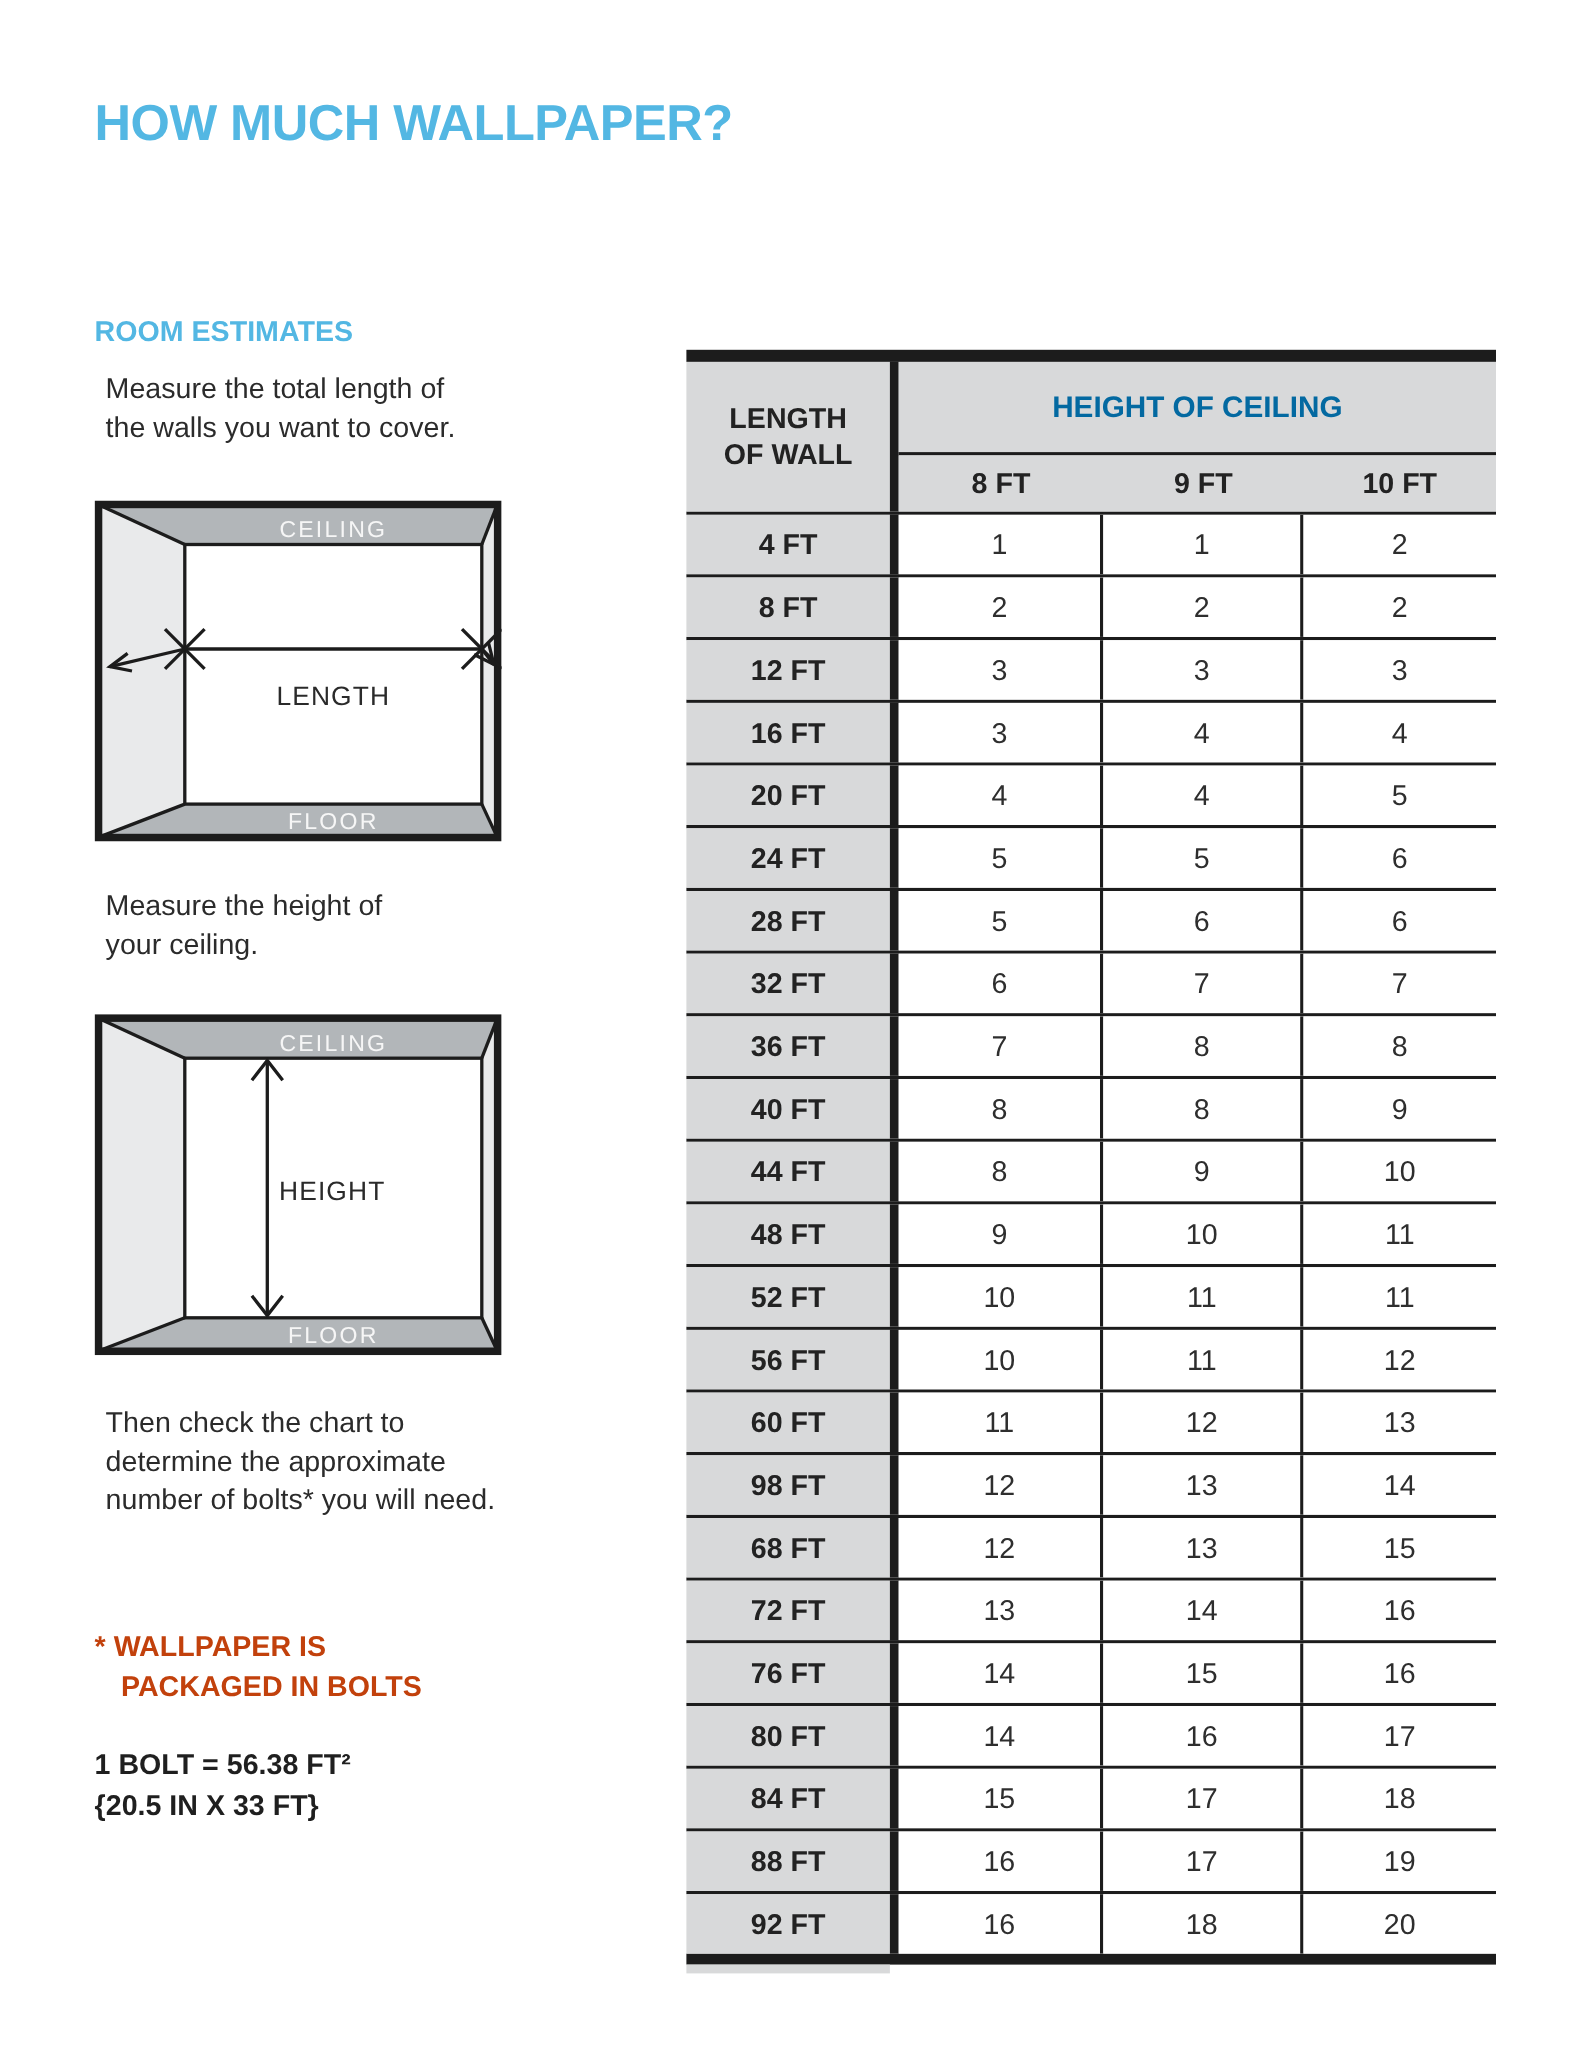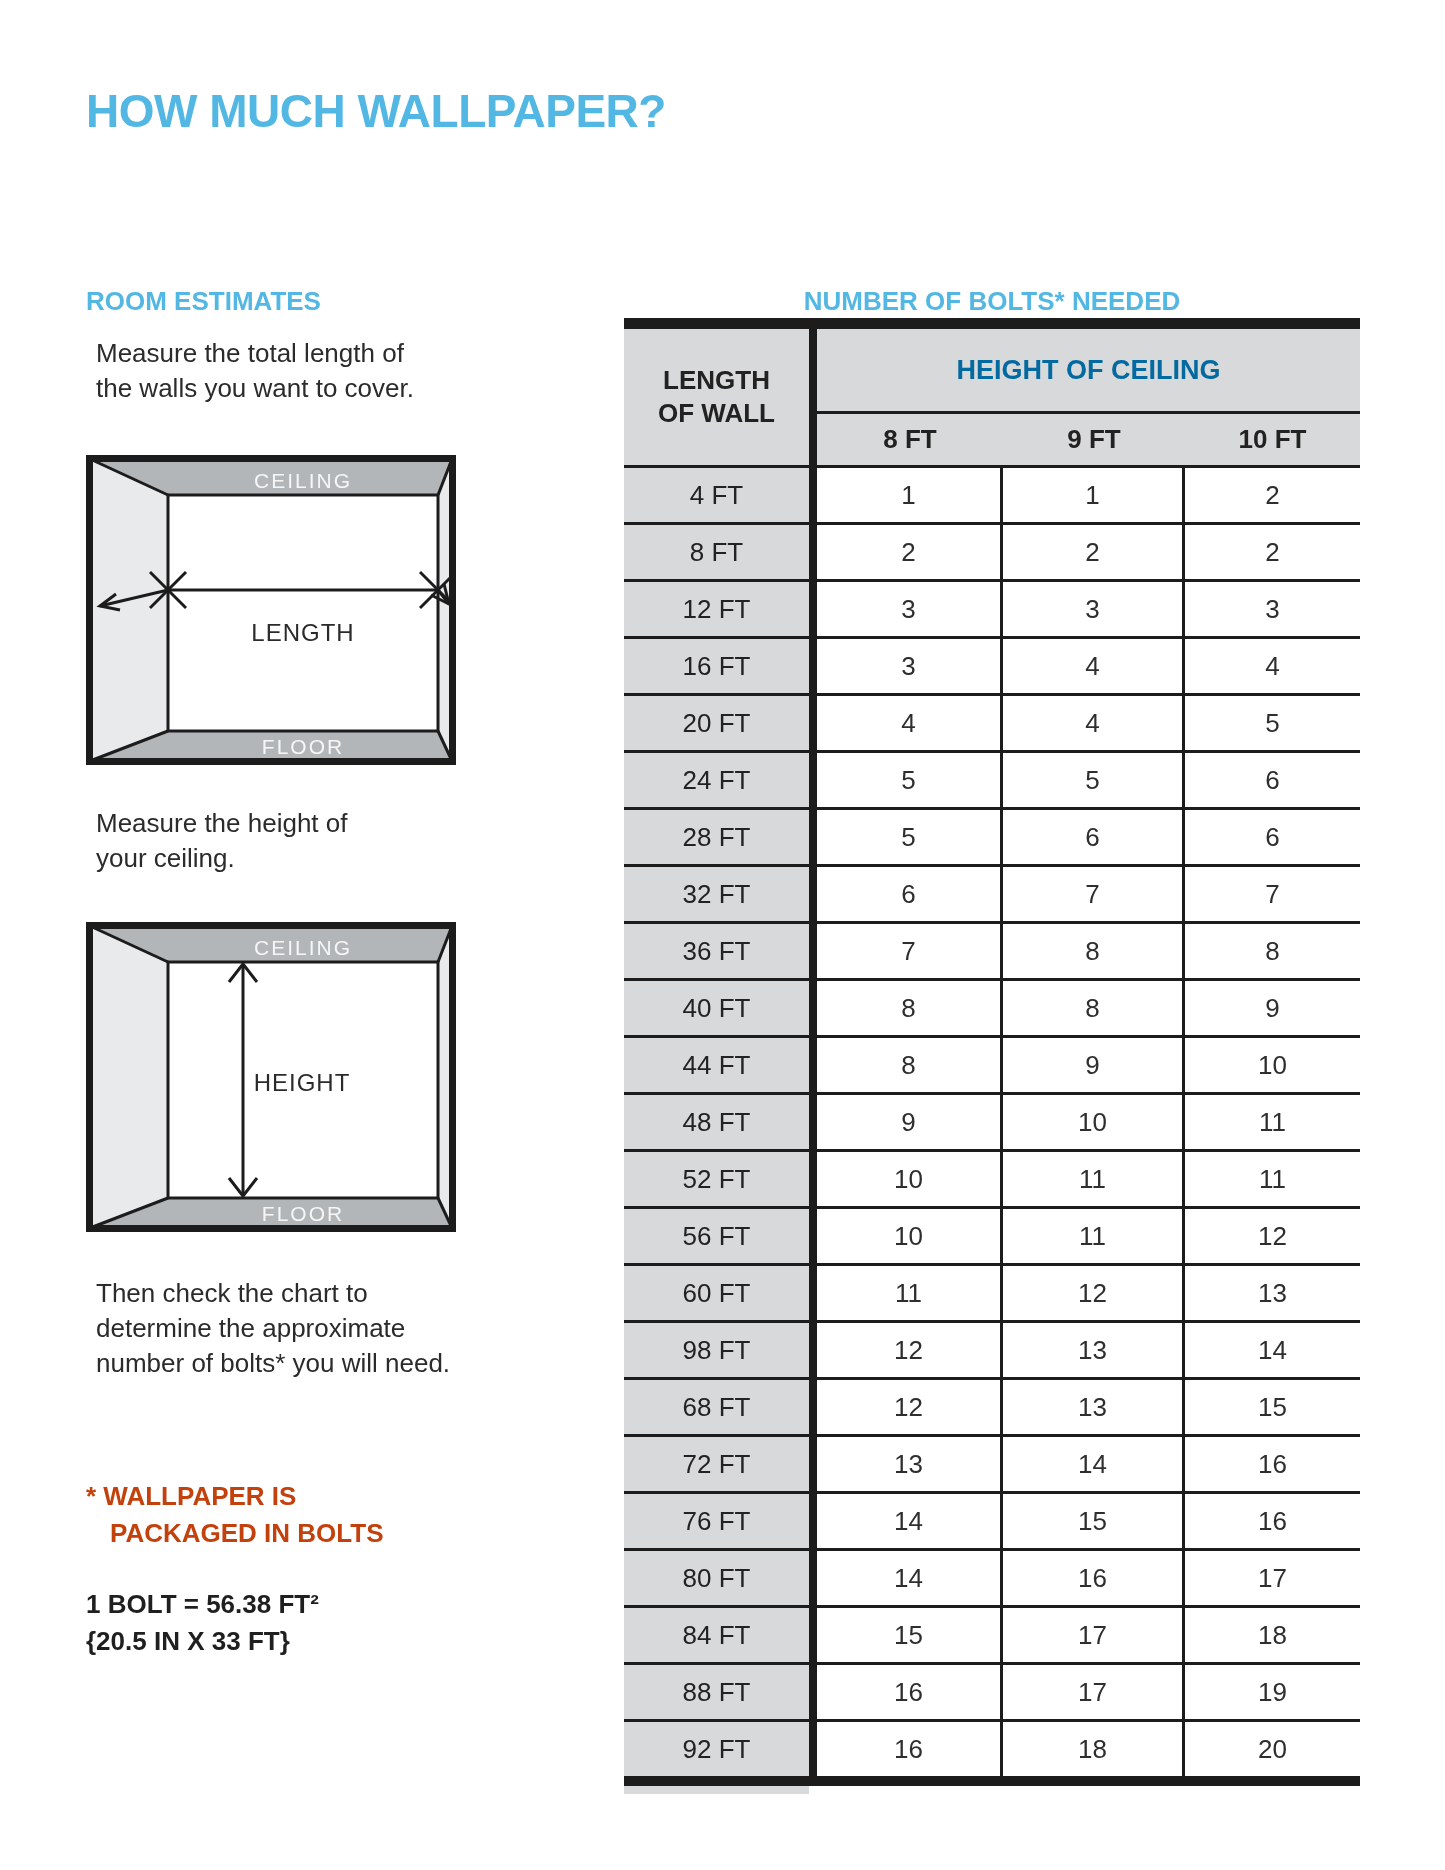--- a/index.html
+++ b/index.html
@@ -41,37 +41,36 @@
   .t-vdiv { width:8px; background:#1c1c1c; flex:none; }
   .t-headright { width:543px; display:flex; flex-direction:column; }
   .t-hoc { height:82px; background:#d8d9da; display:flex; align-items:center; justify-content:center;
            font-weight:bold; font-size:27px; color:#0369a1; }
   .t-hline { height:3px; background:#1c1c1c; }
   .t-sub { flex:1; display:flex; background:#d8d9da; }
   .t-sub > div { display:flex; align-items:center; justify-content:center; font-weight:bold; font-size:26px; color:#222; }
   .t-sub .c1 { width:186px; } .t-sub .c2 { width:182px; } .t-sub .c3 { width:175px; }
   .t-row { display:flex; height:57px; border-top:3px solid #1c1c1c; box-sizing:border-box; }
   .t-row .t-label { width:185px; background:#d8d9da; display:flex; align-items:center; justify-content:center;
-                    font-weight:normal; font-size:26px; color:#222; }
+                    font-weight:bold; font-size:26px; color:#222; }
   .t-row .t-cell { display:flex; align-items:center; justify-content:center; font-size:26px; color:#2e2e2e; background:#fff; }
   .t-row .tc1 { width:186px; border-right:3px solid #1c1c1c; box-sizing:border-box; }
   .t-row .tc2 { width:182px; border-right:3px solid #1c1c1c; box-sizing:border-box; }
   .t-row .tc3 { width:175px; }
   .t-botbar { height:10px; background:#1c1c1c; }
   .t-stub { width:185px; height:8px; background:#d8d9da; }
 </style>
 </head>
 <body>
 
 <div class="page">
 
   <h1 class="page-title">HOW MUCH WALLPAPER?</h1>
 
   <h2 class="sec-heading" id="room-heading">ROOM ESTIMATES</h2>
-  <h2 class="sec-heading" id="bolts-heading">NUMBER OF BOLTS* NEEDED</h2>
 
   <div class="para" id="para1">
     <div>Measure the total length of</div>
     <div>the walls you want to cover.</div>
   </div>
 
   <svg class="diagram" id="diagram1" width="370" height="310" viewBox="0 0 370 310">
     <polygon points="4,4 366,4 352,40 82,40" fill="#b2b6b9"></polygon>
     <polygon points="4,306 366,306 352,276 82,276" fill="#b2b6b9"></polygon>
     <polygon points="4,4 82,40 82,276 4,306" fill="#e9eaeb"></polygon>

